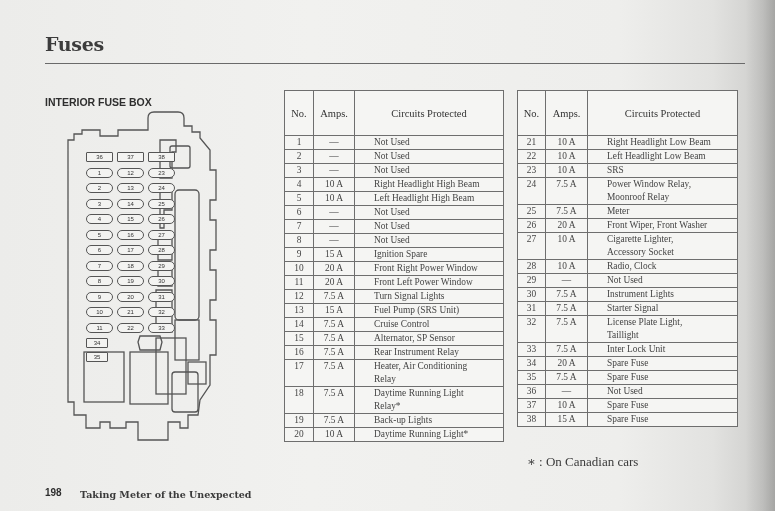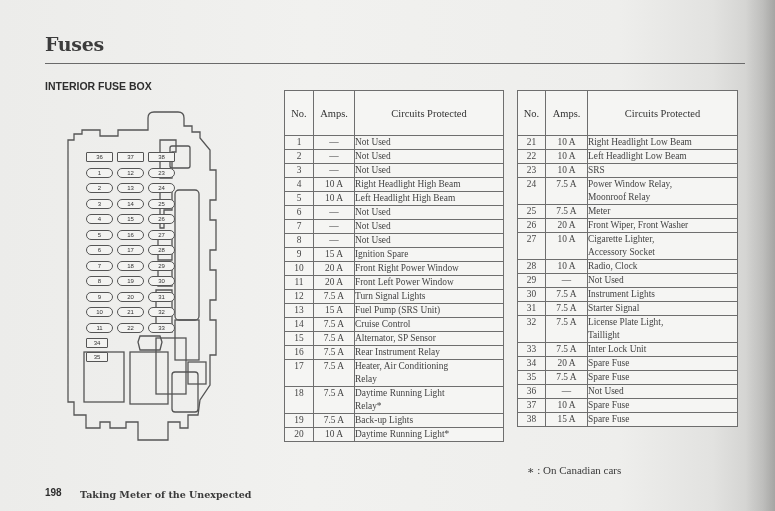--- a/index.html
+++ b/index.html
@@ -12,21 +12,21 @@
   .page-title {
     position:absolute; left:45px; top:33px;
     font-family:"DejaVu Serif", serif; font-size:19px; font-weight:bold;
     color:#3c3c3c; letter-spacing:-0.3px;
   }
   .title-rule {
     position:absolute; left:45px; top:63px; width:700px; height:0;
     border-top:1.4px solid #6a6a6a;
   }
   .section-heading {
-    position:absolute; left:45px; top:80px;
+    position:absolute; left:45px; top:96px;
     font-family:"Liberation Sans", sans-serif; font-size:10.5px; font-weight:bold;
     color:#2e2e2e;
   }
   .fusebox { position:absolute; left:60px; top:110px; width:205px; height:335px; }
   .fusebox svg { position:absolute; left:0; top:0; }
   .fuse {
     position:absolute; width:27px; height:10px; border:1.2px solid #555;
     border-radius:5px; box-sizing:border-box; font-family:"Liberation Sans", sans-serif;
     font-size:6px; line-height:8px; text-align:center; color:#333; background:#f3f3f1;
   }
@@ -37,27 +37,27 @@
   }
   table.fuse-table th, table.fuse-table td {
     border:1px solid #6e6e6e; padding:0;
   }
   table.fuse-table th {
     font-weight:normal; font-size:10.5px; height:44px; color:#333;
   }
   table.fuse-table td { height:13px; line-height:13px; vertical-align:top; }
   table.fuse-table td.no { text-align:center; }
   table.fuse-table td.amps { text-align:center; }
-  table.fuse-table td.circ { padding-left:0; white-space:nowrap; }
+  table.fuse-table td.circ { padding-left:19px; white-space:nowrap; }
   #table-left { left:284px; top:90px; width:220px; }
   #table-left col.c1 { width:29px; } #table-left col.c2 { width:41px; }
   #table-right { left:517px; top:90px; width:221px; }
   #table-right col.c1 { width:28px; } #table-right col.c2 { width:42px; }
   .footnote {
-    position:absolute; left:527px; top:464px; font-size:11px; color:#3a3a3a;
+    position:absolute; left:527px; top:454px; font-size:13px; color:#3a3a3a;
   }
   .footer-num {
     position:absolute; left:45px; top:487px;
     font-family:"Liberation Sans", sans-serif; font-weight:bold; font-size:10px; color:#2d2d2d;
   }
   .footer-text {
     position:absolute; left:80px; top:489px;
     font-family:"DejaVu Serif", serif; font-weight:bold; font-size:9.5px; color:#3a3a3a;
   }
   .right-shadow {

